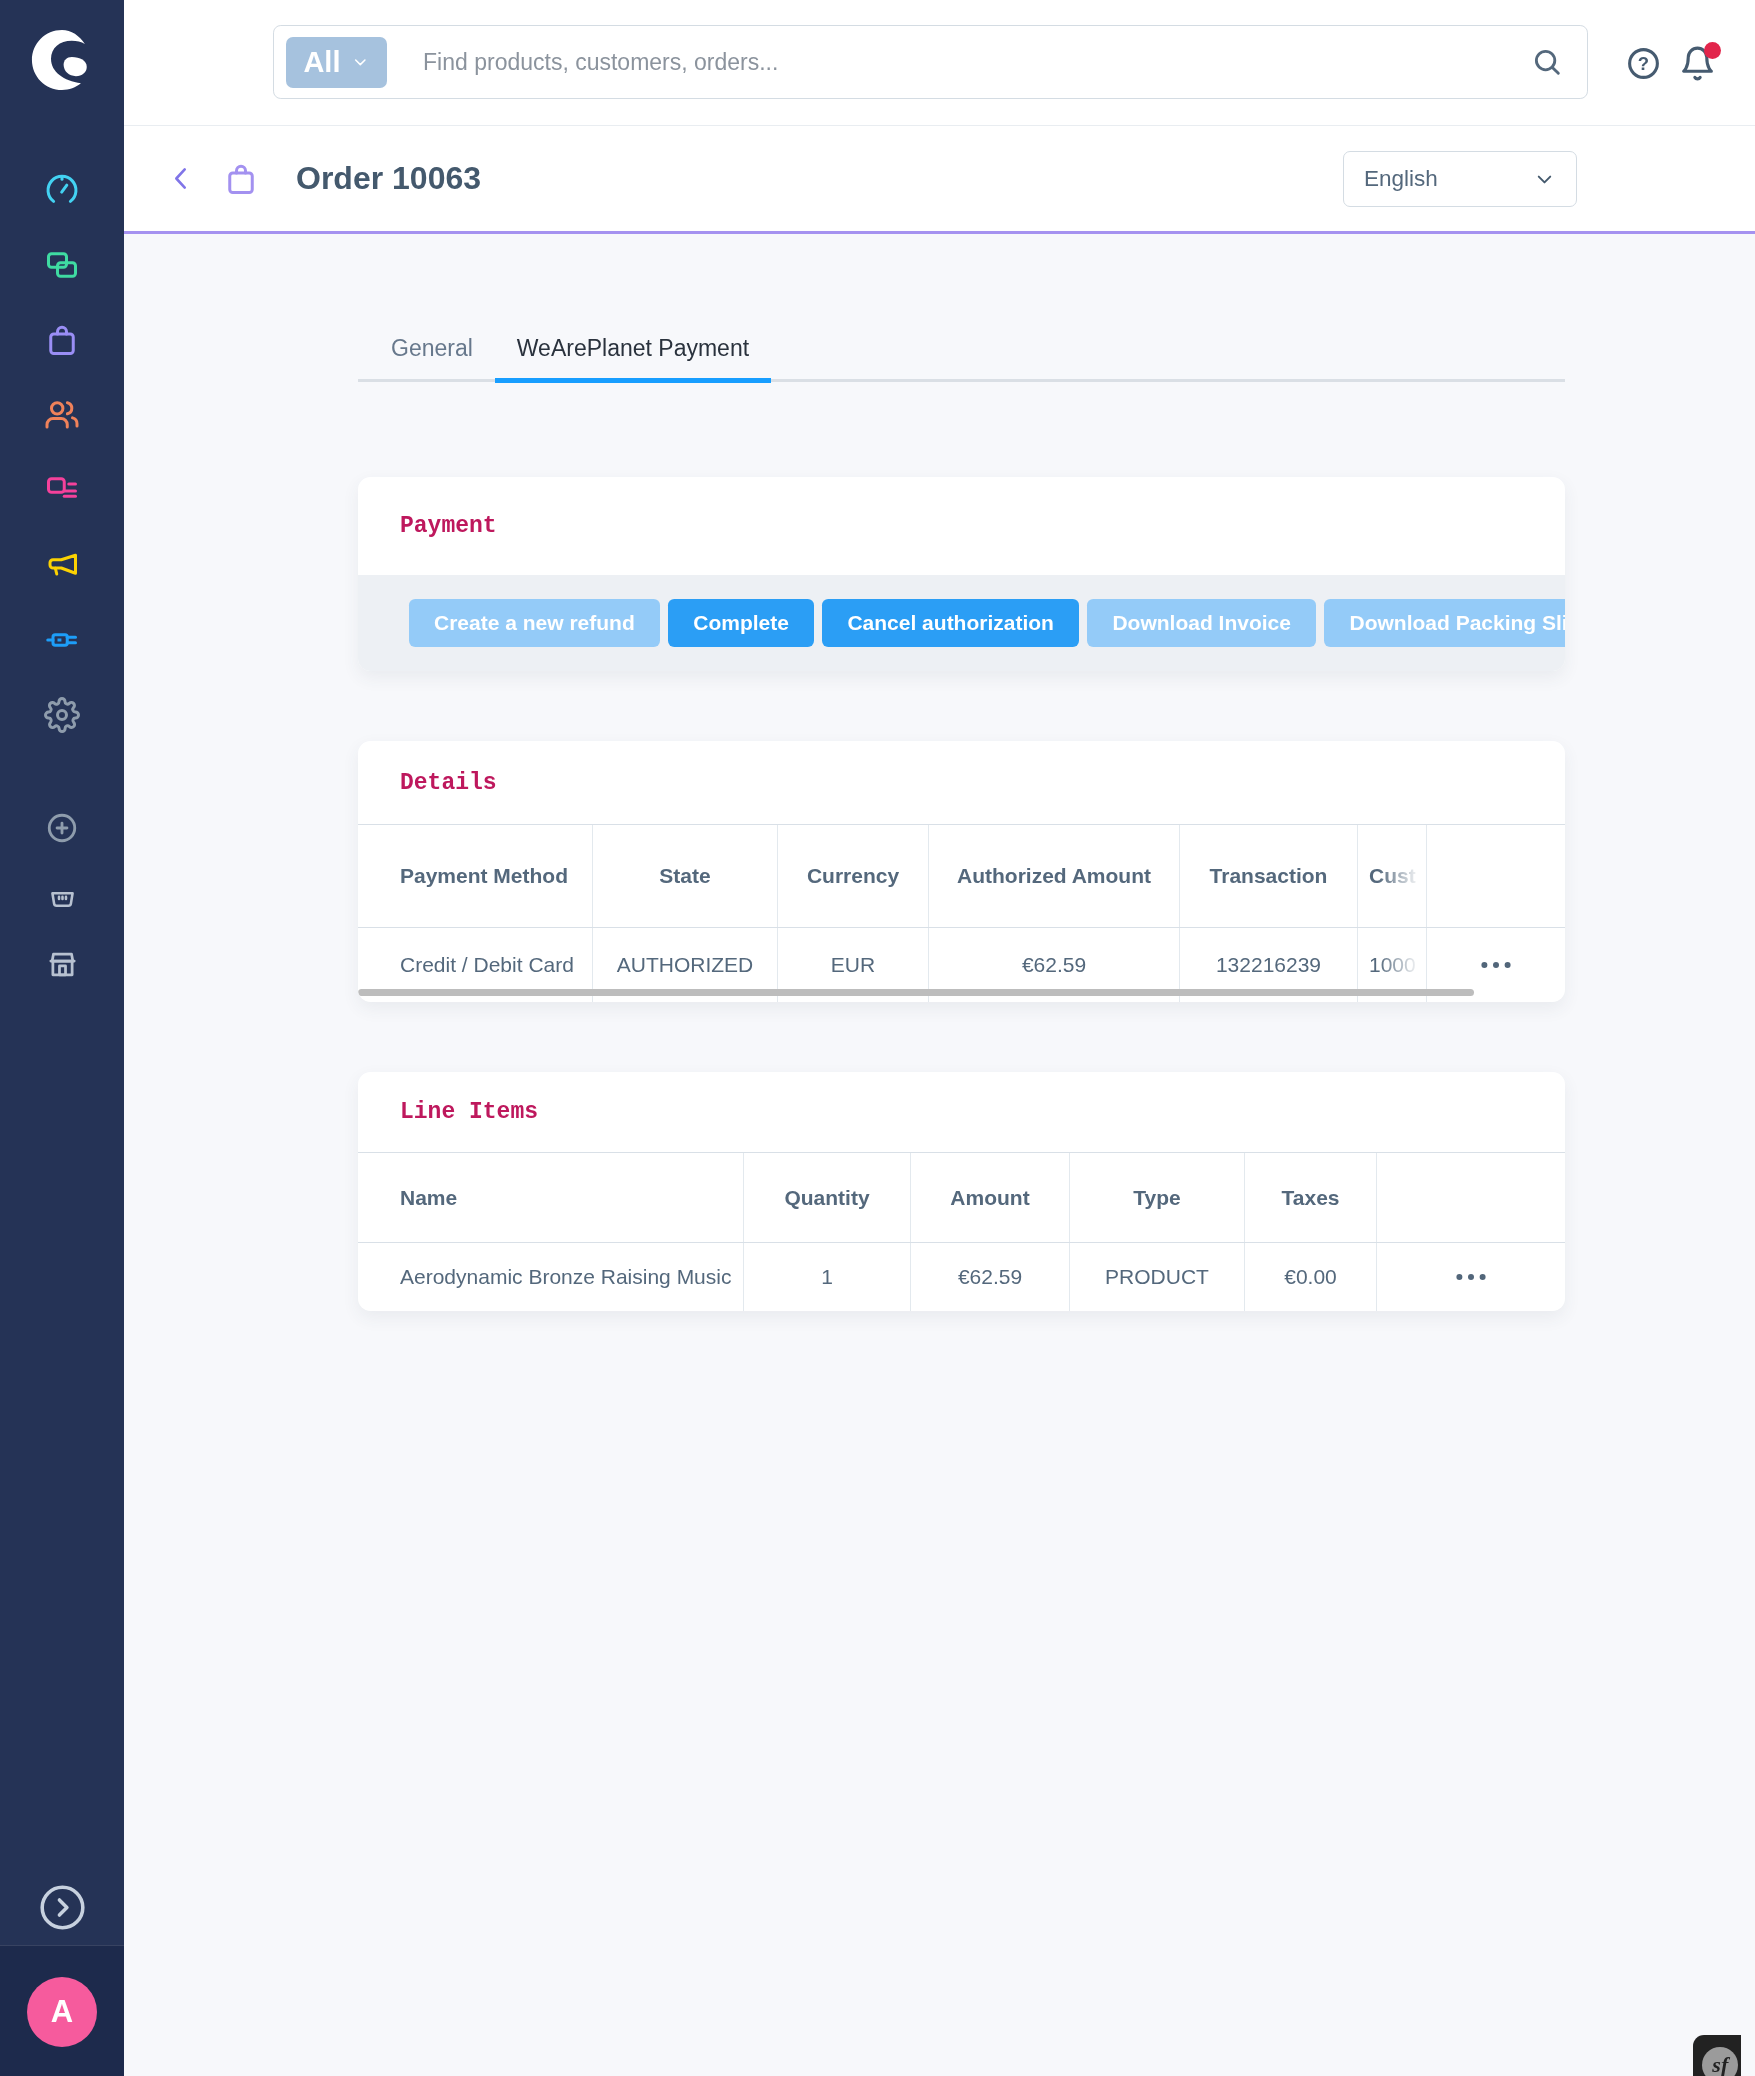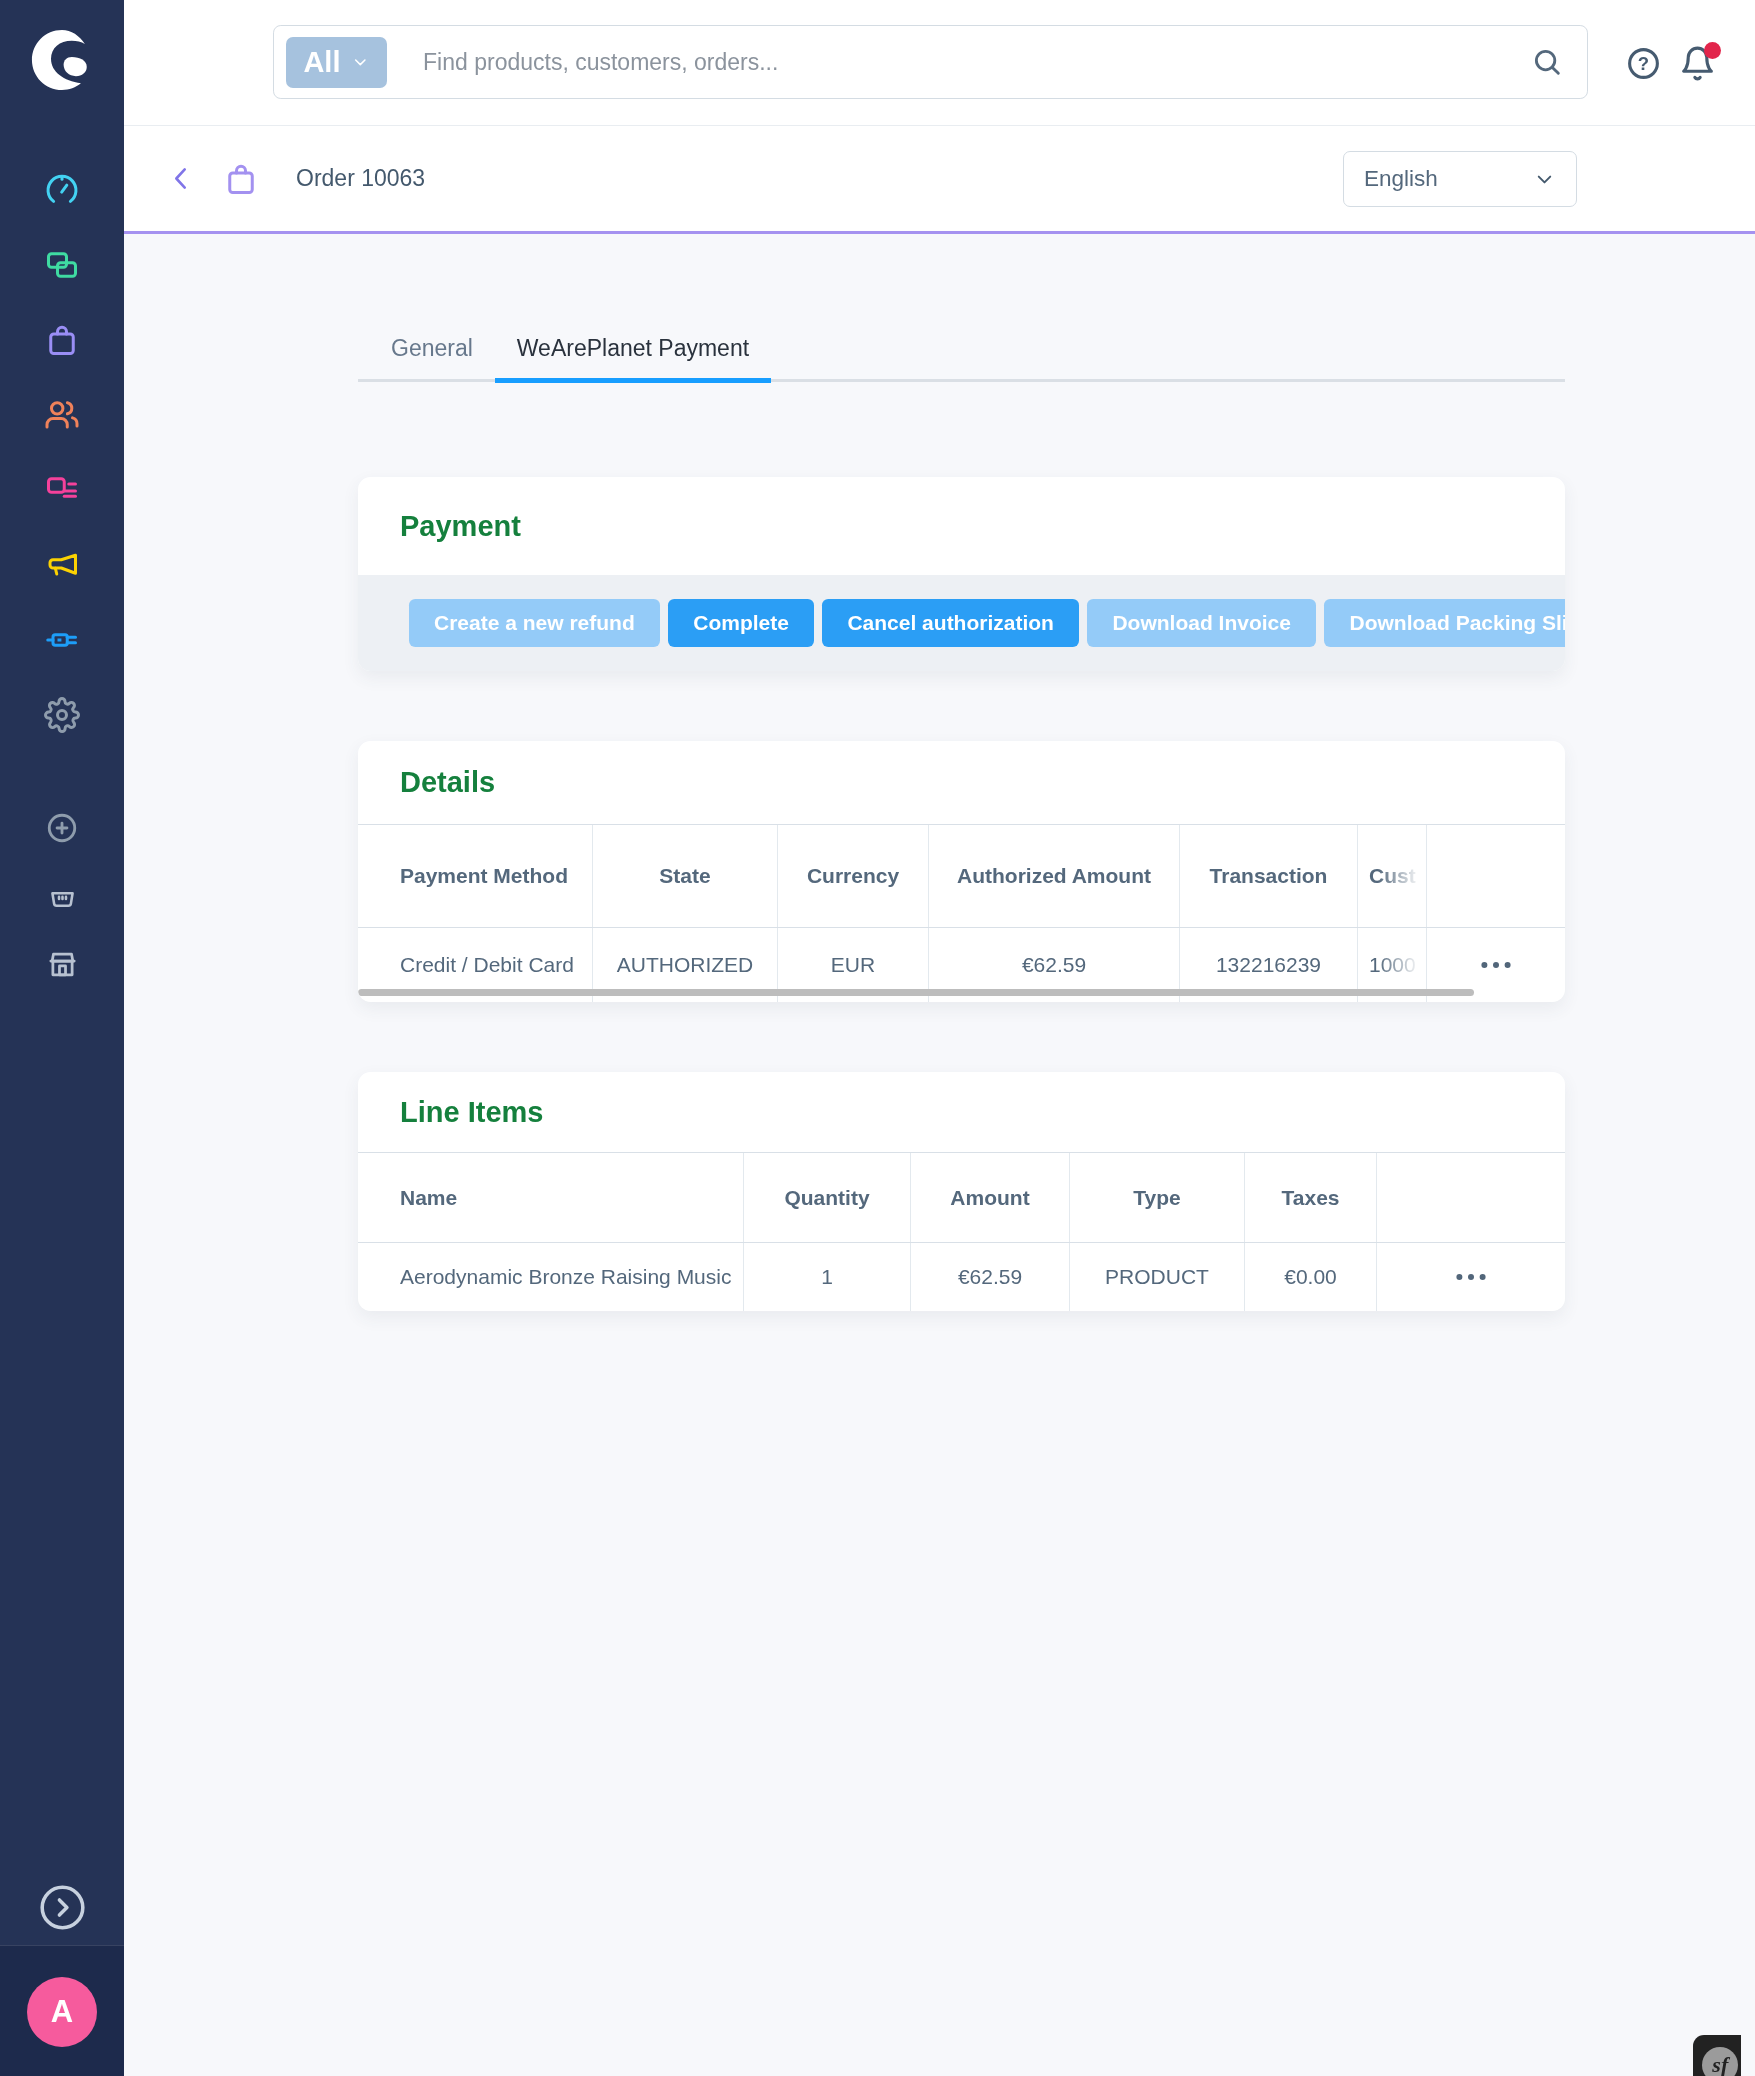--- a/index.html
+++ b/index.html
@@ -31,42 +31,42 @@
   .search-input::placeholder { color:#8b939d; }
   .search-icon { position:absolute; right:23px; top:19.4px; color:#54687c; }
   .round-btn { position:absolute; width:37px; height:37px; color:#465b70; cursor:pointer; }
   .help-btn { right:93px; top:45px; }
   .bell-btn { right:39px; top:45px; }
   .bell-dot { position:absolute; top:-3.1px; right:-4.7px; width:17px; height:17px; border-radius:50%; background:#e2254b; }
 
   .smartbar { height:108px; background:#fff; border-bottom:3.9px solid #a592f0; display:flex; align-items:center; position:relative; padding-left:42px; flex:0 0 auto; }
   .back-btn { color:#8075e8; width:31px; height:31px; cursor:pointer; }
   .module-icon { color:#a391f0; width:36px; height:36px; margin-left:26px; }
-  .smart-title { margin-left:37px; font-size:23px; font-weight:400; color:#44596d; }
+  .smart-title { margin-left:37px; font-size:32px; font-weight:700; color:#44596d; }
   .lang-select { position:absolute; right:178px; top:25px; width:234px; height:56px; border:1.6px solid #d4dce3; border-radius:7px; background:#fff; display:flex; align-items:center; justify-content:space-between; padding:0 20px; font-size:22.5px; color:#54687c; cursor:pointer; }
   .lang-select .ic { color:#44596d; }
 
   .page { flex:1; background:#f7f8fb; padding-top:101px; overflow:hidden;padding-left:44px; }
   .container { width:1207px; margin:0 auto; }
 
   
   .tabs { display:flex; padding-left:11px; border-bottom:3.1px solid #dadfe5; height:47px; }
   .tab { padding:0 22px; font-size:23px; color:#67788c; position:relative; display:flex; align-items:flex-start; cursor:pointer; white-space:nowrap; }
   .tab.active { color:#2a323d; }
   .tab.active::after { content:''; position:absolute; left:0; right:0; bottom:-3.9px; height:4.7px; background:#189eff; }
 
   
   .card { background:#fff; border-radius:12.4px; box-shadow:0 6.2px 17px rgba(60,70,90,0.07); overflow:hidden; position:relative; }
   .card-payment { margin-top:95px; }
   .card-details { margin-top:70px; }
   .card-items  { margin-top:70px; }
   .card-head { height:98px; display:flex; align-items:center; padding:0 42px; }
   .card-details .card-head { height:83px; }
   .card-items  .card-head { height:80px; }
-  .card-title { font-size:29px; font-weight:600; color:#15803d; }
+  .card-title { font-size:23px; font-weight:600; color:#be185d;font-family:Liberation Mono, monospace; }
 
   .card-actions { height:96px; background:#edf0f4; display:flex; align-items:center; padding:0 51px; gap:8.5px; }
   .btn { height:48px; padding:0 25px; border:none; border-radius:6.2px; color:#fff; font-size:21px; font-weight:600; font-family:"Liberation Sans", sans-serif; cursor:pointer; white-space:nowrap; }
   .btn.primary { background:#2b9ef5; }
   .btn.light { background:#94cbf8; }
 
   
   .tbl { border-top:1.6px solid #d9e0e7; }
   .trow { display:flex; }
   .trow.head { border-bottom:1.6px solid #d9e0e7; }

